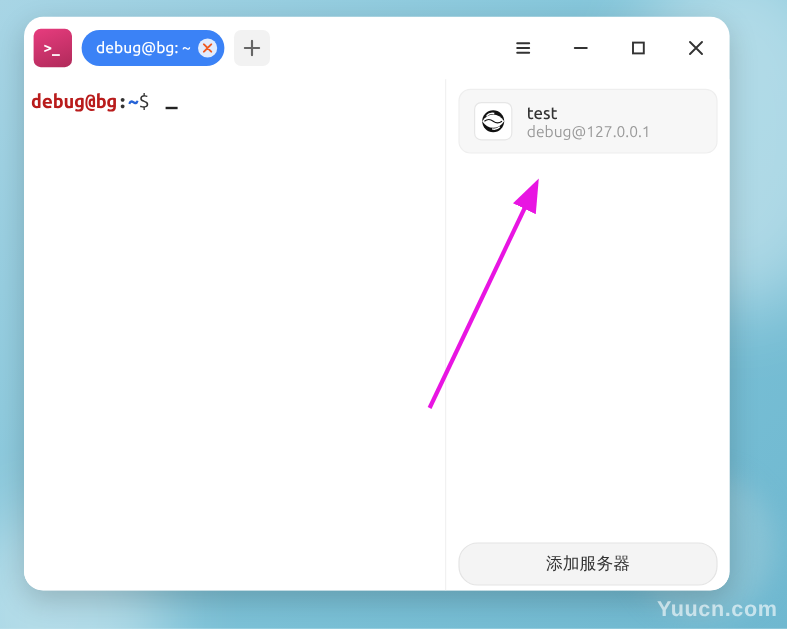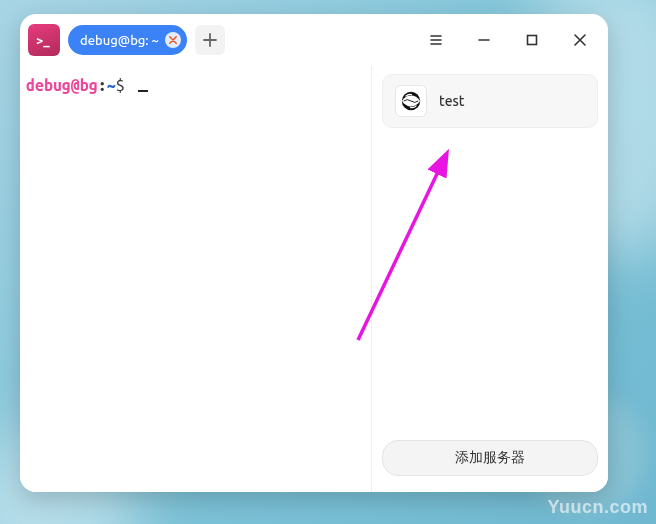--- a/index.html
+++ b/index.html
@@ -89,36 +89,36 @@
     .terminal {
       flex: 1;
       background: #ffffff;
       padding: 8px 6px;
       font-family: "Ubuntu Mono", Menlo, Consolas, monospace;
       font-size: 16px;
       line-height: 1.4;
       border-right: 1px solid #eee;
       overflow: hidden;
     }
-    .prompt-user { color: #ec4899; font-weight: bold; }
+    .prompt-user { color: #b91c1c; font-weight: bold; }
     .prompt-path { color: #2663d6; font-weight: bold; }
     .prompt-sep { color: #333; font-weight: bold; }
     .prompt-dollar { color:#333; }
     .cursor {
       display: inline-block;
       width: 10px; height: 2px;
       background: #222;
       vertical-align: -1px;
       margin-left: 4px;
     }
     .sidebar {
       width: 236px;
       background: #ffffff;
       display: flex; flex-direction: column;
-      padding: 8px 10px 16px 10px;
+      padding: 8px 10px 4px 10px;
       gap: 10px;
     }
     .server-card {
       background: #f7f7f7;
       border: 1px solid #eee;
       border-radius: 10px;
       padding: 10px 12px;
       display: flex;
       gap: 12px;
       align-items: center;
@@ -225,20 +225,21 @@
           <svg viewBox="0 0 24 24" width="22" height="22">
             <circle cx="12" cy="12" r="10" fill="#111"></circle>
             <path d="M2 12 C5 8, 8 6, 12 6 C16 6, 19 8, 22 12 C19 16, 16 18, 12 18 C8 18, 5 16, 2 12 Z" fill="#fff"></path>
             <path d="M4 12 Q8 9 12 12 Q16 15 20 12" stroke="#111" stroke-width="1" fill="none"></path>
             <path d="M6 7 Q9 4 13 5" stroke="#fff" stroke-width="1.3" fill="none"></path>
             <path d="M11 19 Q15 20 18 17" stroke="#fff" stroke-width="1.3" fill="none"></path>
           </svg>
         </div>
         <div class="server-meta">
           <div class="server-title">test</div>
+          <div class="server-sub">debug@127.0.0.1</div>
         </div>
       </div>
 
       <div class="side-spacer"></div>
 
       <button class="add-server-btn">添加服务器</button>
     </div>
   </div>
 </div>
 

